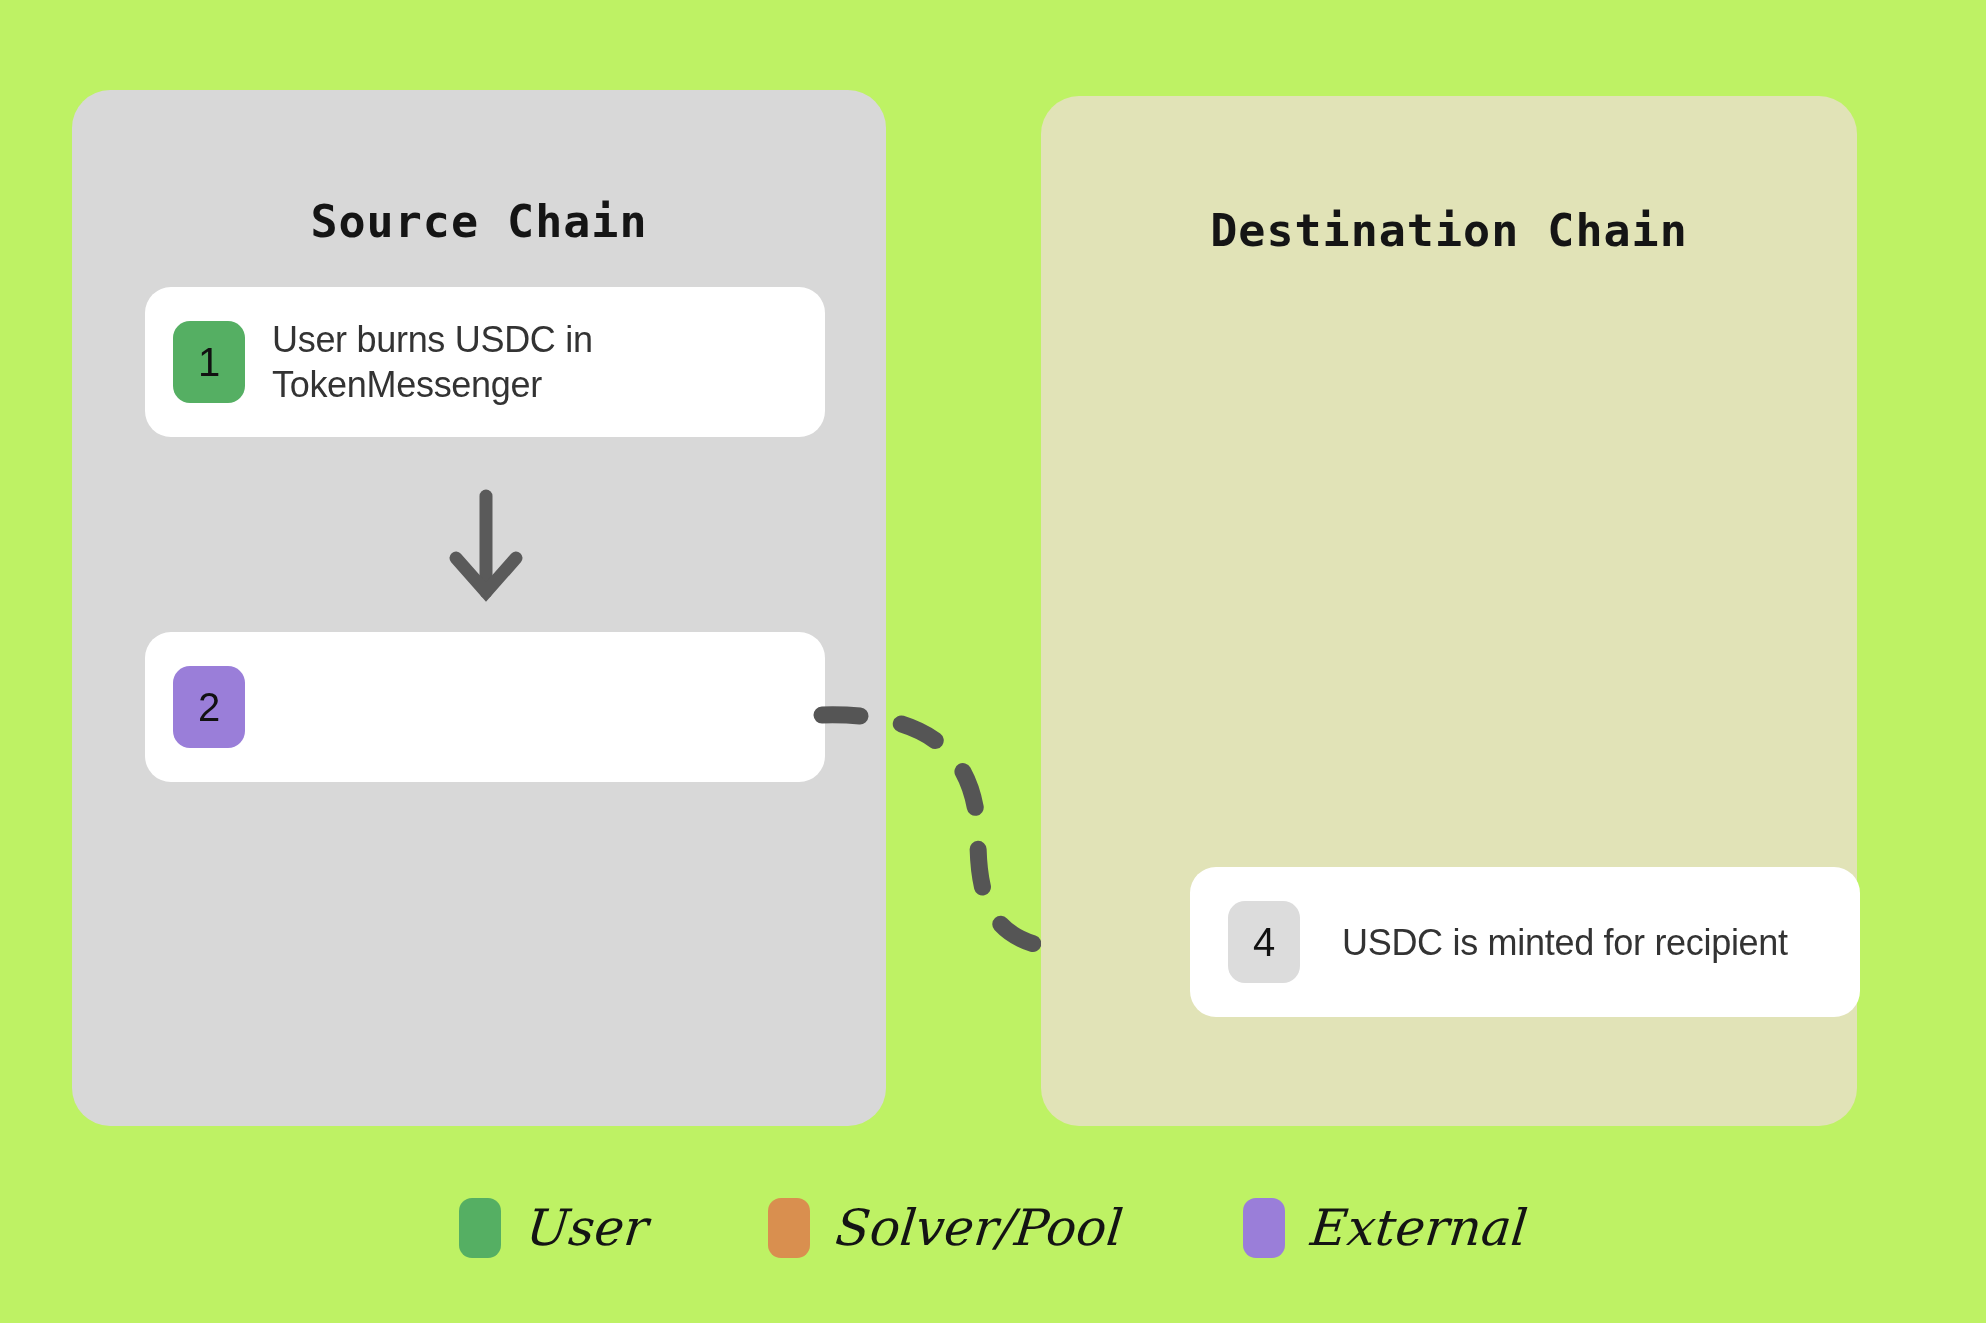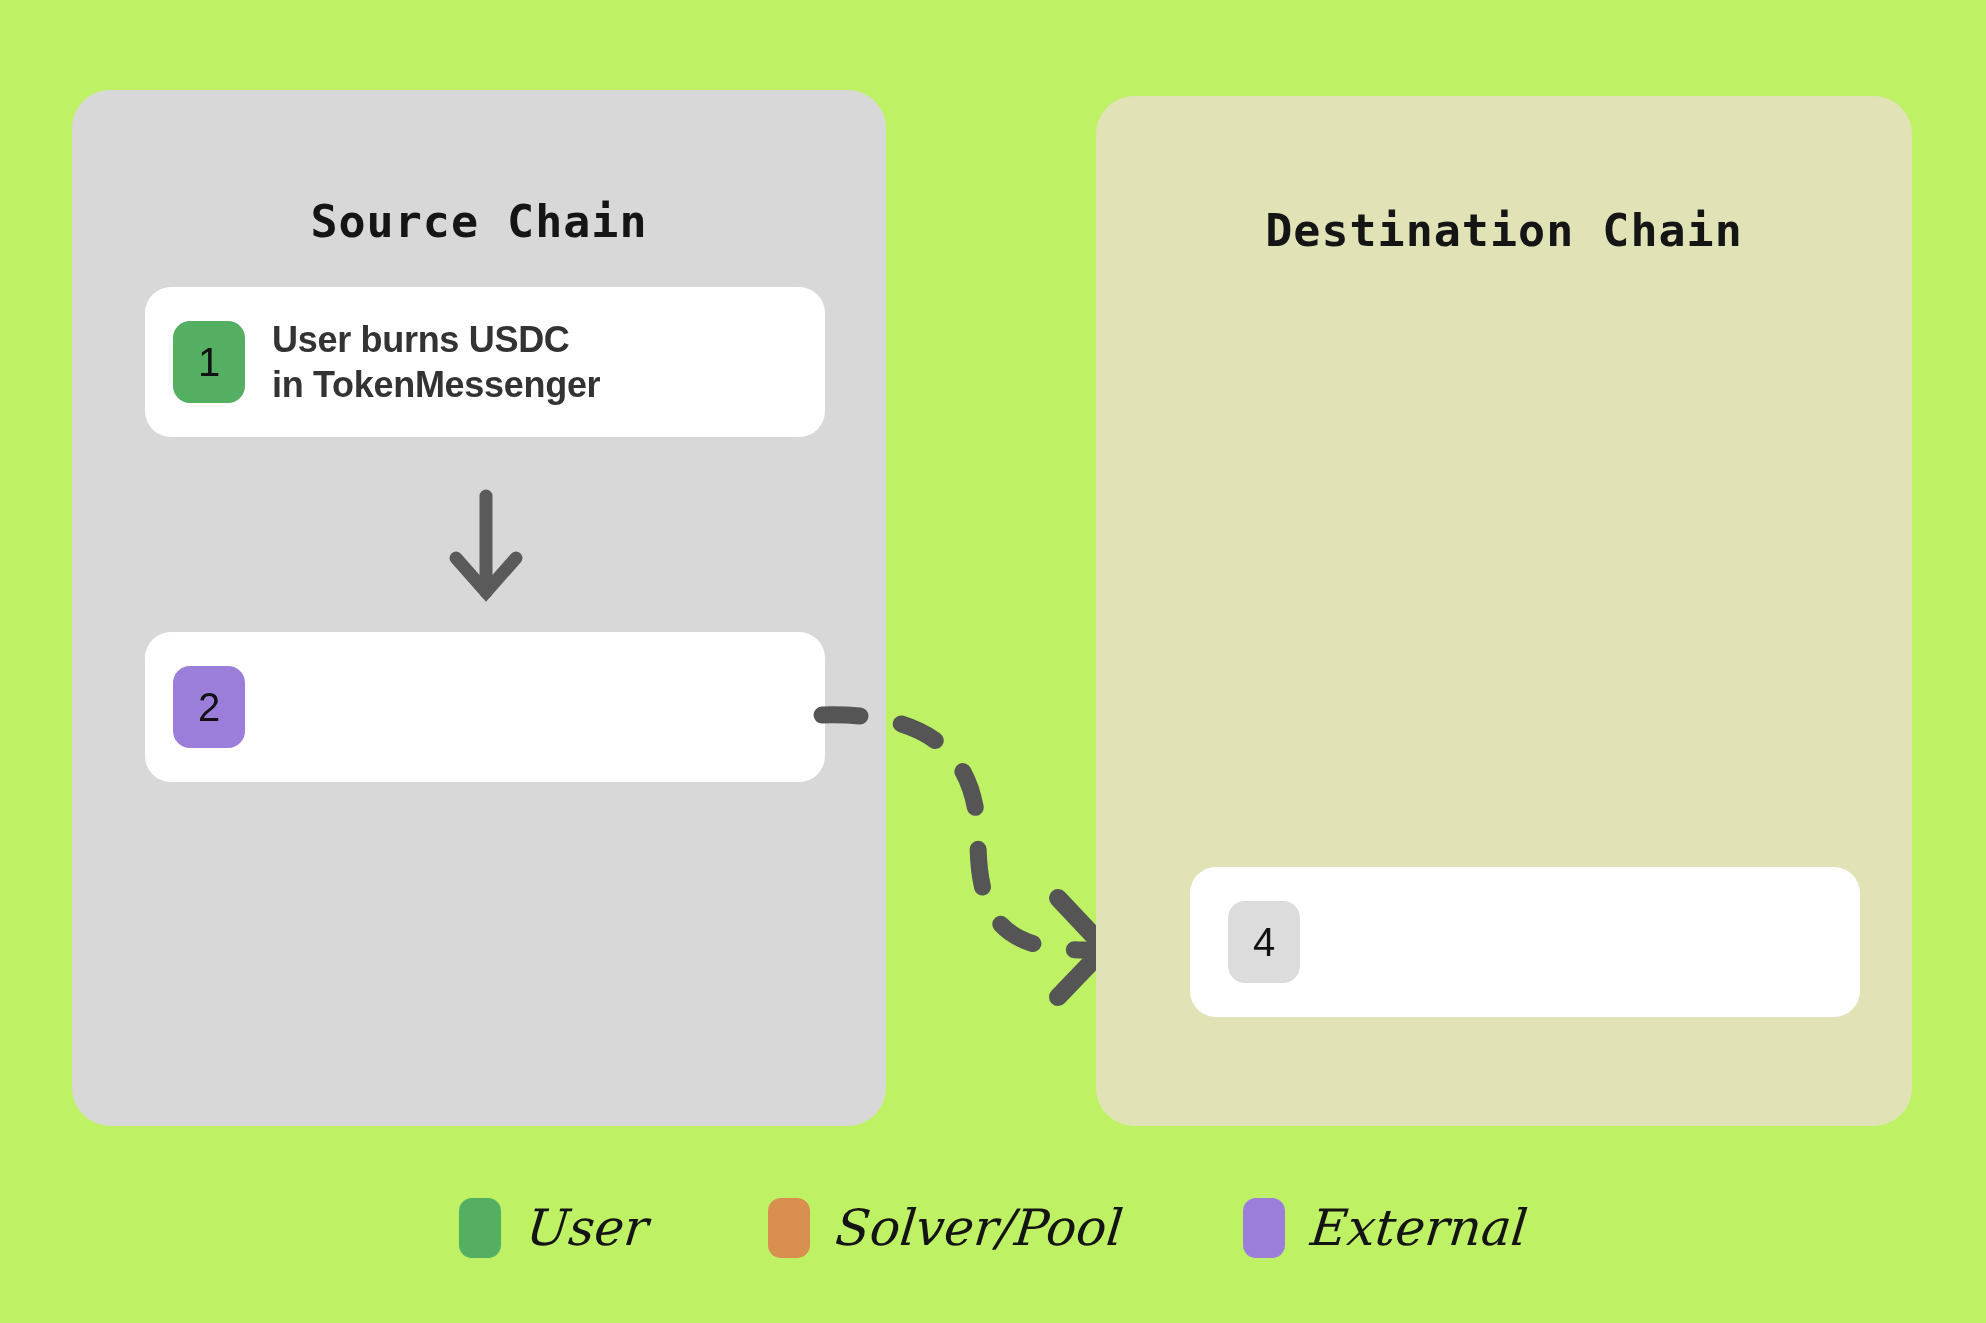--- a/index.html
+++ b/index.html
@@ -25,21 +25,21 @@
     box-sizing: border-box;
   }
   #panel-source {
     left: 72px;
     top: 90px;
     width: 814px;
     height: 1036px;
     background: #d8d8d8;
   }
   #panel-destination {
-    left: 1096px;
+    left: 1041px;
     top: 96px;
     width: 816px;
     height: 1030px;
     background: #e1e3b7;
   }
   .panel-title {
     position: absolute;
     left: 0;
     right: 0;
     text-align: center;
@@ -71,21 +71,21 @@
     align-items: center;
     justify-content: center;
     font-family: "Liberation Sans", sans-serif;
     font-size: 40px;
     font-weight: 400;
     color: #111111;
   }
   .step-text {
     font-family: "Liberation Sans", sans-serif;
     font-size: 36px;
-    font-weight: 700;
+    font-weight: 400;
     color: #333333;
     line-height: 1.25;
     letter-spacing: -0.3px;
   }
 
   #card-1 {
     left: 145px;
     top: 287px;
     width: 680px;
     height: 150px;
@@ -186,20 +186,21 @@
     <path d="M 22 55 C 130 52 178 95 178 180 C 178 260 205 290 285 290" stroke="#555555" stroke-width="17" fill="none" stroke-linecap="round" stroke-dasharray="38 42"></path>
     <path d="M 258 238 L 305 288 L 258 337" stroke="#555555" stroke-width="18" fill="none" stroke-linecap="round" stroke-linejoin="round"></path>
   </svg>
 
   <div class="panel" id="panel-destination" style="background: rgb(225, 227, 183);">
     <div class="panel-title" id="title-destination">Destination Chain</div>
   </div>
 
   <div class="step-card" id="card-4">
     <div class="step-badge" style="background: rgb(220, 220, 220);">4</div>
+    <div class="step-text">USDC is minted for recipient</div>
   </div>
 
   <div id="legend">
     <div class="legend-item">
       <div class="legend-swatch" style="background: rgb(85, 175, 99);"></div>
       <div class="legend-label">User</div>
     </div>
     <div class="legend-item">
       <div class="legend-swatch" style="background: rgb(217, 143, 79);"></div>
       <div class="legend-label">Solver/Pool</div>

